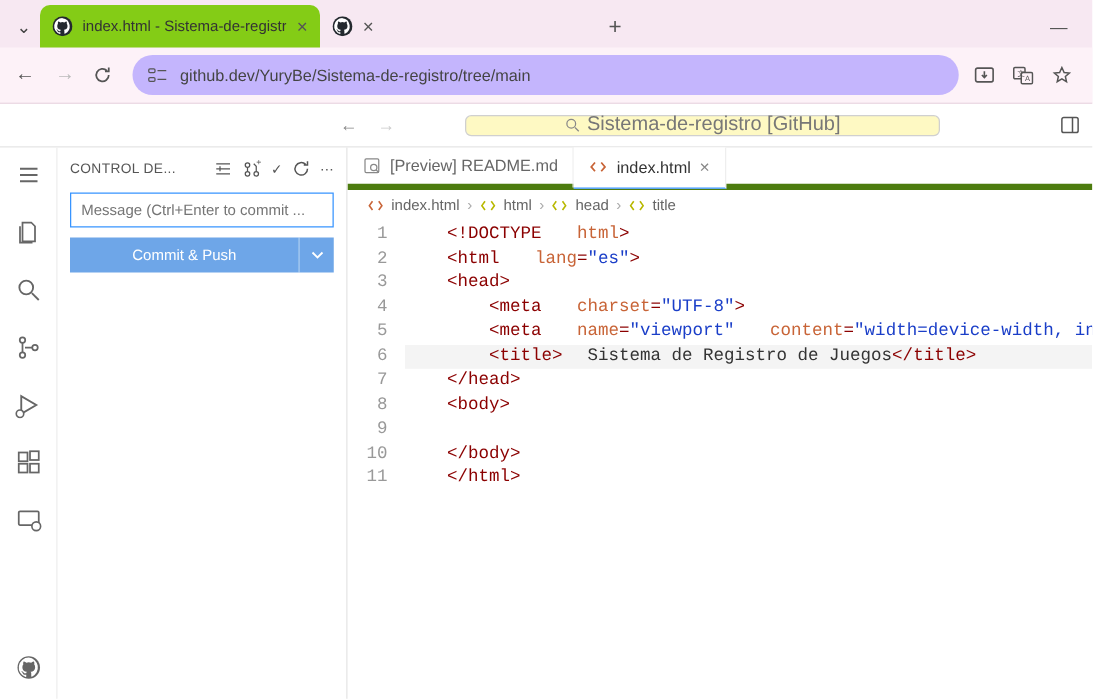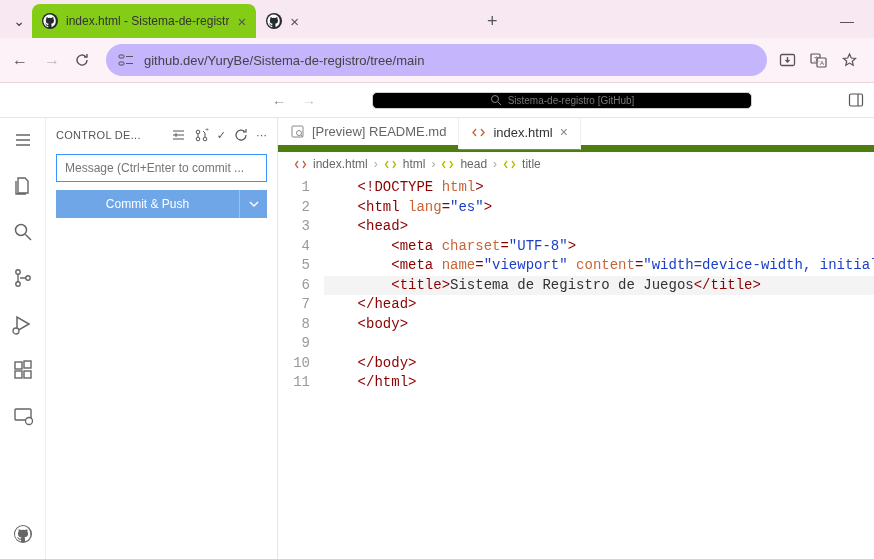--- a/index.html
+++ b/index.html
@@ -20,41 +20,41 @@
 .nav-btn { width: 20px; text-align: center; color: #555; cursor: pointer; font-size: 16px; }
 .nav-btn.disabled { color: #bbb; }
 .url-bar { flex: 1; display: flex; align-items: center; background: #c4b5fd; border-radius: 18px; height: 32px; padding: 0 12px; gap: 10px; }
 .url-icon { color: #555; font-size: 13px; }
 .url-text { color: #444; font-size: 13px; }
 .url-actions { display: flex; gap: 14px; color: #555; padding-right: 6px; }
 
 
 .vscode-top { display: flex; align-items: center; height: 35px; border-bottom: 1px solid #e5e5e5; padding: 0 10px; gap: 8px; }
 .vscode-nav { color: #888; cursor: pointer; font-size: 14px; padding: 0 4px; }
-.vscode-search { flex: 0 0 380px; margin: 0 auto; display: flex; align-items: center; justify-content: center; height: 17px; background: #000000; border: 1px solid #d0d0d0; border-radius: 5px; color: #777; font-size: 10px; gap: 6px; }
+.vscode-search { flex: 0 0 380px; margin: 0 auto; display: flex; align-items: center; justify-content: center; height: 17px; background: #fef9c3; border: 1px solid #d0d0d0; border-radius: 5px; color: #777; font-size: 16px; gap: 6px; }
 .vscode-layout-icon { margin-left: auto; color: #555; font-size: 15px; }
 
 
 .vscode-body { display: flex; height: calc(559px - 38px - 44px - 35px); }
 .activity-bar { width: 46px; display: flex; flex-direction: column; align-items: center; padding-top: 10px; gap: 22px; color: #666; border-right: 1px solid #eee; }
 .activity-bar .ab-item { cursor: pointer; width: 24px; height: 24px; display: flex; align-items: center; justify-content: center; }
 .activity-bar .ab-bottom { margin-top: auto; margin-bottom: 14px; }
 
 .sidebar { width: 232px; display: flex; flex-direction: column; border-right: 1px solid #e5e5e5; }
 .sidebar-header { display: flex; align-items: center; height: 34px; padding: 0 10px; gap: 8px; color: #555; font-size: 11px; }
 .sidebar-header-title { font-weight: 400; letter-spacing: 0.3px; flex: 1; white-space: nowrap; overflow: hidden; text-overflow: ellipsis; }
 .sidebar-header .hicon { cursor: pointer; color: #555; }
 .commit-input { margin: 2px 10px 8px; }
 .commit-input input { width: 100%; height: 28px; border: 1px solid #3794ff; outline: none; padding: 0 8px; font-size: 12px; color: #666; background: #fff; }
 .commit-btn-row { display: flex; margin: 0 10px; }
 .commit-btn { flex: 1; height: 28px; background: #6ea6e8; color: #fff; border: none; font-size: 12px; cursor: pointer; }
 .commit-split { width: 28px; height: 28px; background: #6ea6e8; border: none; border-left: 1px solid rgba(255,255,255,0.3); color: #fff; cursor: pointer; display:flex; align-items:center; justify-content:center; }
 
 .editor-area { flex: 1; display: flex; flex-direction: column; overflow: hidden; }
-.editor-tabs { display: flex; align-items: center; height: 34px; border-bottom: 7px solid #4d7c0f; }
+.editor-tabs { display: flex; align-items: center; height: 34px; border-bottom: 5px solid #4d7c0f; }
 .ed-tab { display: flex; align-items: center; height: 34px; padding: 0 12px; gap: 7px; color: #666; font-size: 13px; border-right: 1px solid #eee; cursor: pointer; }
 .ed-tab.active { color: #333; border-bottom: 1px solid #3794ff; position: relative; top: 1px; background: #fff; }
 .ed-tab .x { color: #888; font-size: 14px; }
 .ed-tab-icons-right { margin-left: auto; padding-right: 8px; color: #888; }
 
 .breadcrumb { display: flex; align-items: center; height: 24px; padding: 0 16px; gap: 6px; color: #666; font-size: 12px; }
 .breadcrumb .bc-sep { color: #aaa; }
 .breadcrumb .bc-icon { color: #c86437; }
 .breadcrumb .bc-icon.sym { color: #7a7a00; }
 
@@ -63,21 +63,21 @@
 .gutter div { height: 19.5px; }
 .code-lines { flex: 1; padding-top: 2px; overflow: hidden; white-space: pre; }
 .code-lines div { height: 19.5px; }
 .line-highlight { background: #f4f4f4; }
 
 
 .c-tag { color: #8b0000; }
 .c-attr { color: #c86437; }
 .c-str { color: #1a3ec8; }
 .c-punc { color: #8b0000; }
-.c-text { color: #333; }
+.c-text { color: #333; margin-left: 20px; }
 
 svg { display: block; }
 </style>
 </head>
 <body>
 
 <div class="browser-chrome">
   <div class="tab-row">
     <div class="chevron-down">⌄</div>
     <div id="browser-tabs" style="display: flex;">

